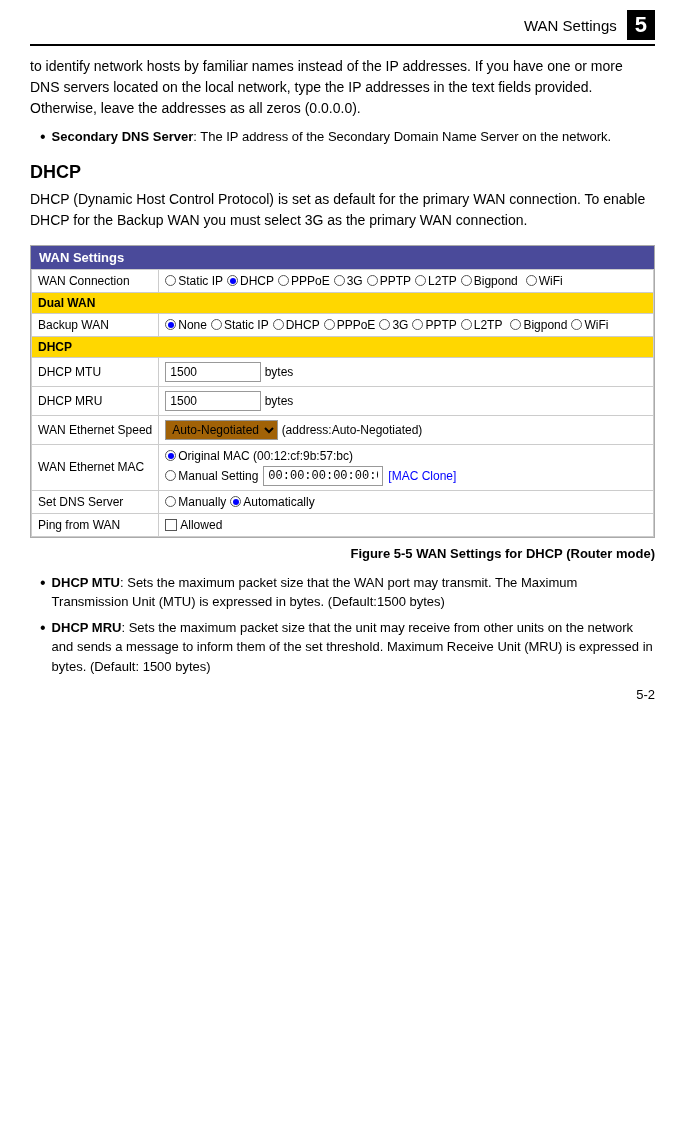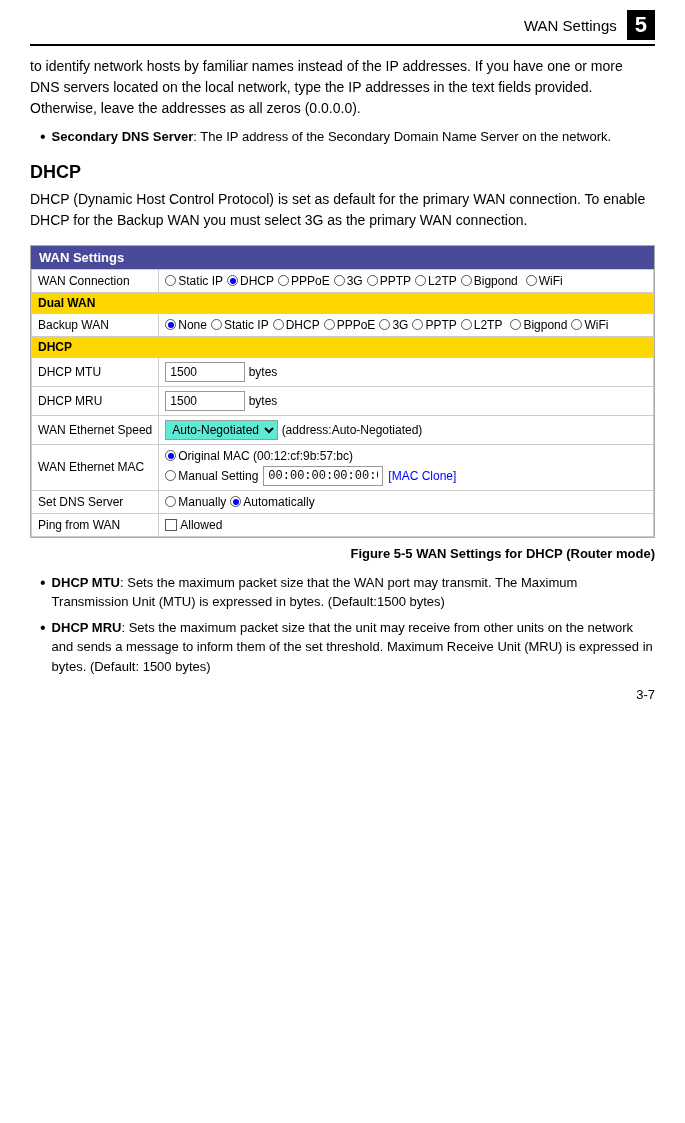--- a/index.html
+++ b/index.html
@@ -136,30 +136,30 @@
       top: 2px;
       left: 2px;
     }
     .input-box {
       border: 1px solid #999;
       padding: 2px 4px;
       font-size: 12px;
       background: #fff;
     }
     .input-box-small {
-      width: 80px;
+      width: 96px;
     }
     .input-box-mac {
       width: 120px;
       font-family: Liberation Mono, monospace;
     }
     .select-box {
       font-size: 12px;
       border: 1px solid #999;
-      background: #5eead4;
+      background: #a16207;
       padding: 1px 2px;
     }
     .mac-clone-link {
       color: #00f;
       font-size: 12px;
       text-decoration: none;
     }
     .checkbox-item {
       display: flex;
       align-items: center;
@@ -398,14 +398,14 @@
       <strong>DHCP MTU</strong><span>: Sets the maximum packet size that the WAN port may transmit. The Maximum Transmission Unit (MTU) is expressed in bytes. (Default:1500 bytes)</span>
     </span>
   </div>
   <div class="bullet-item">
     <span class="bullet-dot">•</span>
     <span class="bullet-text">
       <strong>DHCP MRU</strong><span>: Sets the maximum packet size that the unit may receive from other units on the network and sends a message to inform them of the set threshold. Maximum Receive Unit (MRU) is expressed in bytes. (Default: 1500 bytes)</span>
     </span>
   </div>
 
-  <div class="page-number">3-7</div>
+  <div class="page-number">5-2</div>
 </div>
 
 </body></html>

